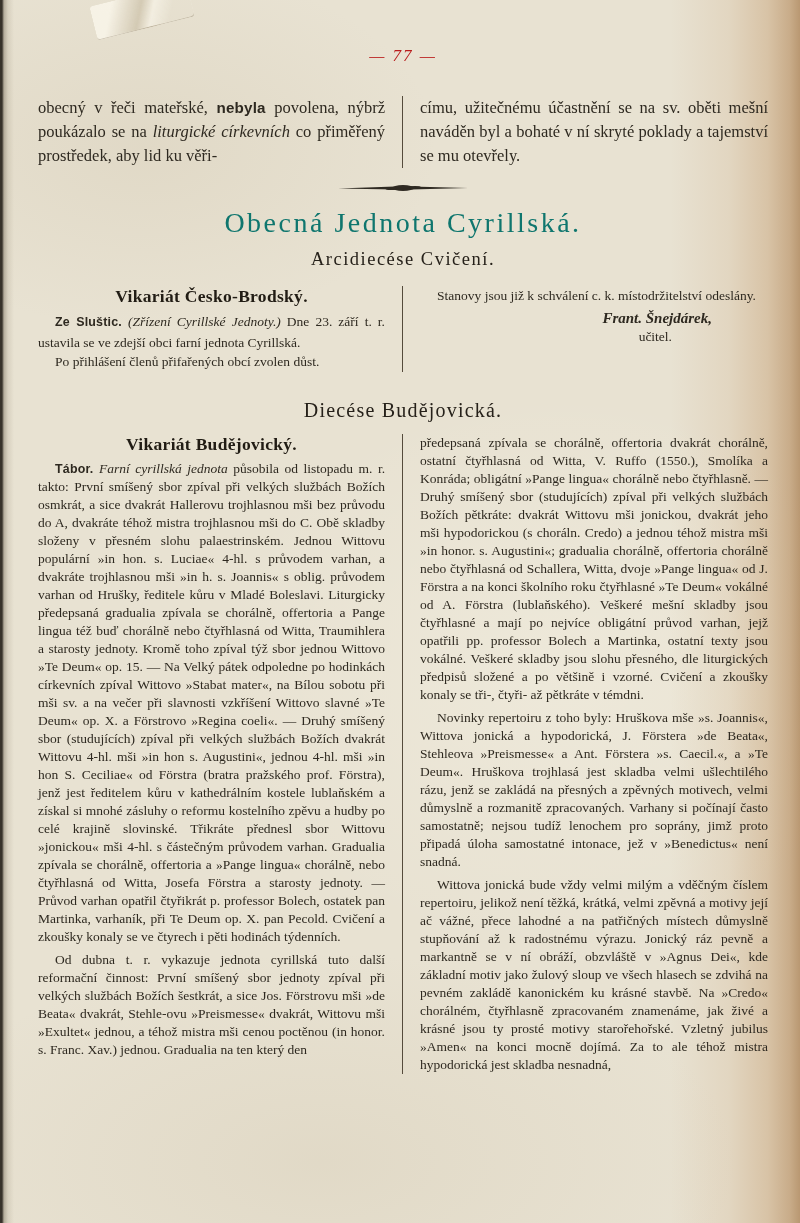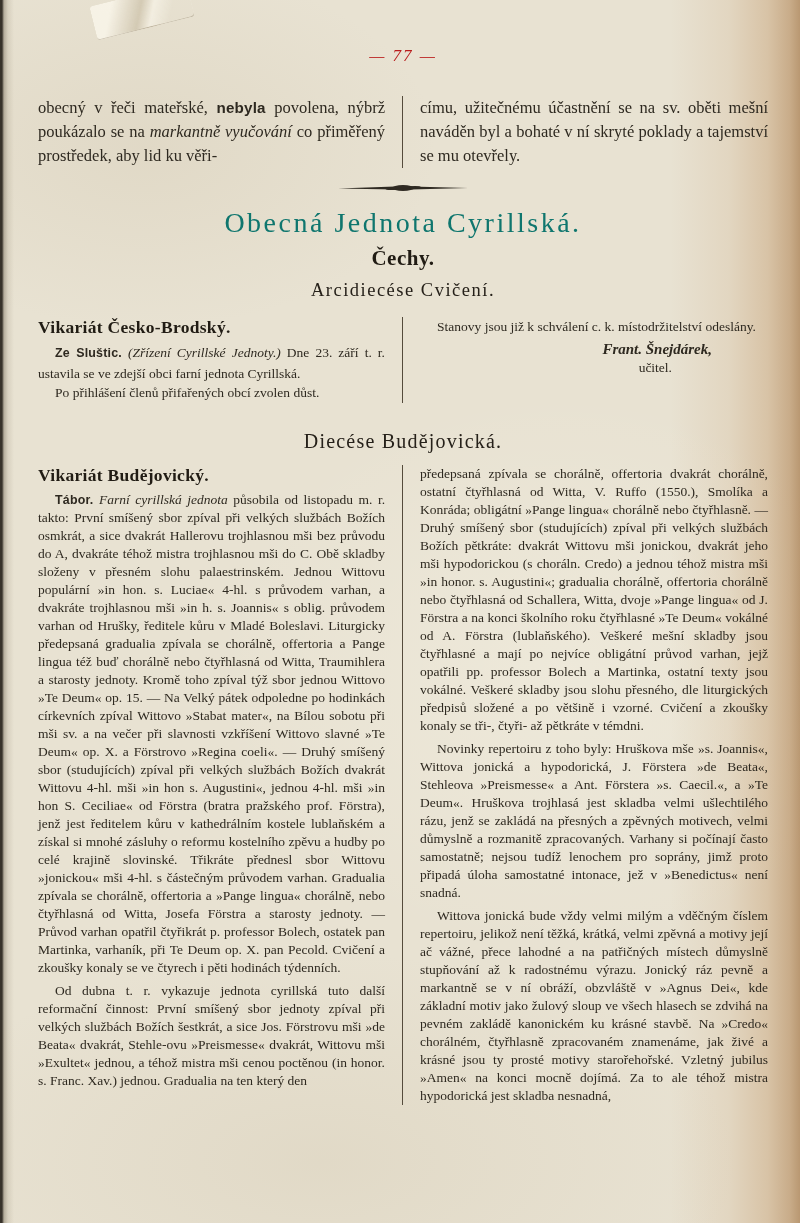--- a/index.html
+++ b/index.html
@@ -79,21 +79,21 @@
   }
   .h-arch{
     margin:9px 0 0;text-align:center;font-weight:normal;
     font-size:18.5px;line-height:22px;letter-spacing:1.5px;color:#26211a;
   }
   .h-diocese{
     margin:26px 0 0;text-align:center;font-weight:normal;
     font-size:20px;line-height:24px;letter-spacing:1.2px;color:#26211a;
   }
   .h-vicariate{
-    margin:0 0 5px;text-align:left;
+    margin:0 0 5px;text-align:center;
     font-size:17.5px;line-height:21px;font-weight:bold;color:#211c14;letter-spacing:.3px;
   }
   .sec1{margin-top:16px;}
   .sec1 p{font-size:13.5px;line-height:19.5px;}
   .sec2{margin-top:12px;}
 
   .signature{margin-top:3px;}
   .sig-name{
     text-align:right;padding-right:56px;
     font-style:italic;font-weight:bold;font-size:15px;line-height:19px;
@@ -110,38 +110,37 @@
   <div class="edge-left"></div>
   <div class="edge-right"></div>
   <div class="crease"></div>
 
   <div class="content">
 
     <div class="pagenum">— 77 —</div>
 
     <div class="row intro body-txt">
       <div class="col-l">
-        <p><span>obecný v řeči mateřské, </span><span class="lead-bold">nebyla</span><span> povolena, nýbrž poukázalo se na </span><span class="it">markantně vyučování</span><span> co přiměřený prostředek, aby lid ku věři-</span></p>
+        <p><span>obecný v řeči mateřské, </span><span class="lead-bold">nebyla</span><span> povolena, nýbrž poukázalo se na </span><span class="it">liturgické církevních</span><span> co přiměřený prostředek, aby lid ku věři-</span></p>
       </div>
       <div class="vrule"></div>
       <div class="col-r">
         <p>címu, užitečnému účastnění se na sv. oběti mešní naváděn byl a bohaté v ní skryté poklady a tajemství se mu otevřely.</p>
       </div>
     </div>
 
     <svg class="ornament" width="130" height="10" viewBox="0 0 130 10">
       <polygon points="0,5.4 57,3.6 57,6.4" fill="#2f2a22"></polygon>
       <polygon points="130,5 73,3.6 73,6.6" fill="#2f2a22"></polygon>
       <ellipse cx="65" cy="5" rx="11" ry="3" fill="#2f2a22"></ellipse>
       <ellipse cx="53" cy="5.6" rx="6" ry="1.5" fill="#2f2a22"></ellipse>
       <ellipse cx="77" cy="4.4" rx="6" ry="1.5" fill="#2f2a22"></ellipse>
     </svg>
 
     <h1 class="h-title">Obecná Jednota Cyrillská.</h1>
-    <h2 class="h-region">Čechy.</h2>
     <h3 class="h-arch">Arcidiecése Cvičení.</h3>
 
     <div class="row sec1">
       <div class="col-l">
         <h4 class="h-vicariate">Vikariát Česko-Brodský.</h4>
         <p class="indent"><span class="lead-bold">Ze Sluštic.</span><span class="it"> (Zřízení Cyrillské Jednoty.) </span><span>Dne 23. září t. r. ustavila se ve zdejší obci farní jednota Cyrillská.</span></p>
         <p class="indent">Po přihlášení členů přifařených obcí zvolen důst.</p>
       </div>
       <div class="vrule"></div>
       <div class="col-r">

